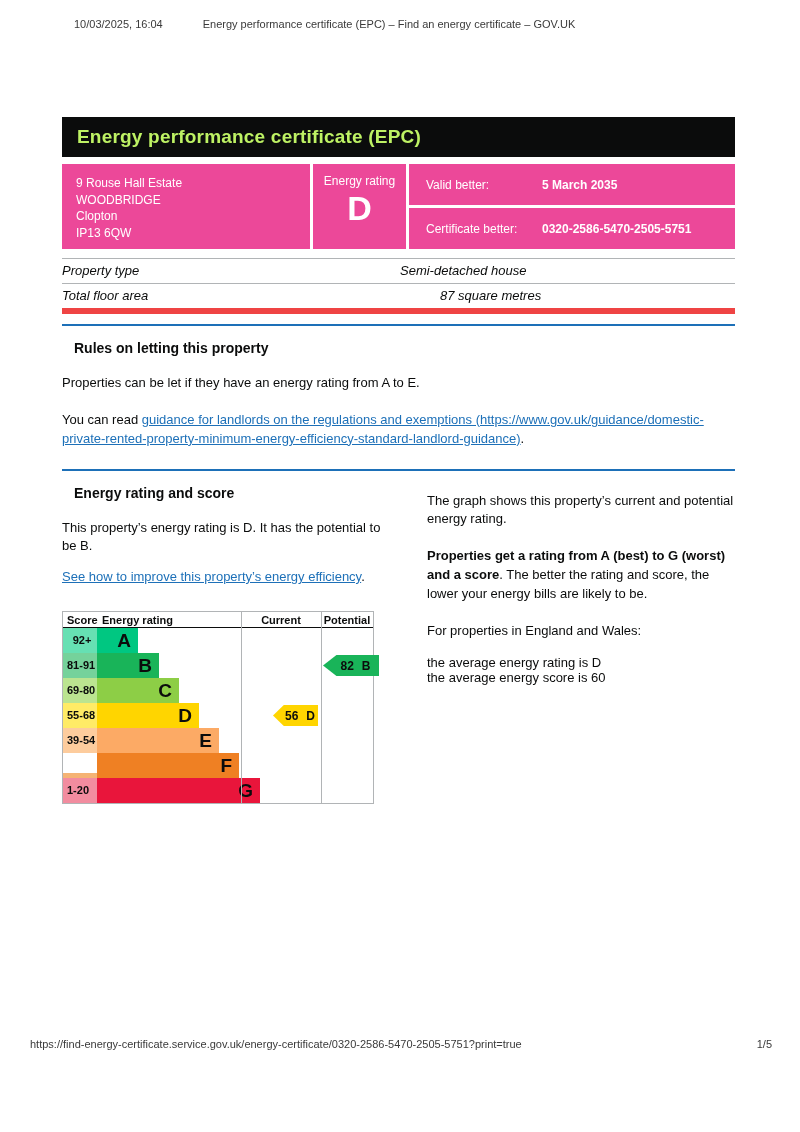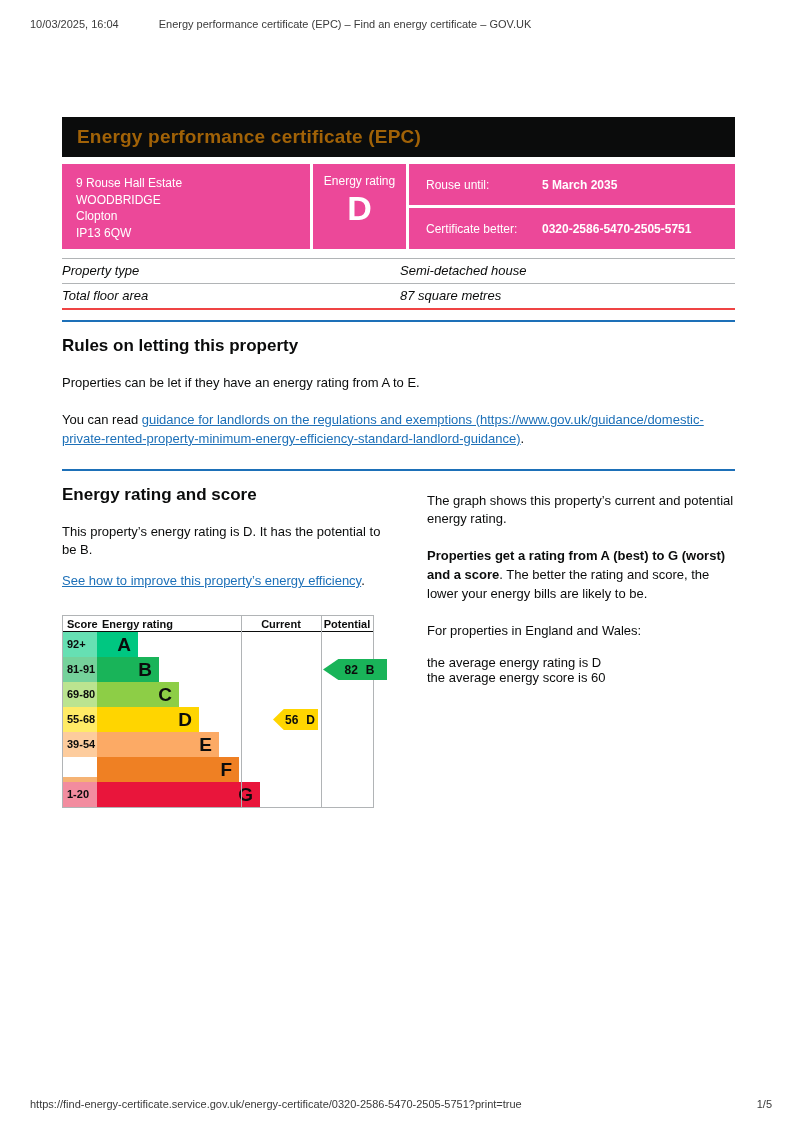--- a/index.html
+++ b/index.html
@@ -1,49 +1,49 @@
 <!DOCTYPE html>
 <html><head>
 <meta charset="utf-8">
 <style>
   html,body{margin:0;padding:0;background:#ffffff;}
   body{width:800px;height:1132px;font-family:"Liberation Sans",sans-serif;color:#0b0c0c;}
   .sheet{position:relative;width:800px;height:1132px;background:#fff;overflow:hidden;}
 
   
   .print-header{position:absolute;top:18px;left:30px;right:30px;display:flex;align-items:flex-start;font-size:11px;color:#3a3a3a;}
-  .ph-date{white-space:nowrap;}
+  .ph-date{white-space:nowrap;margin-left:44px;}
   .ph-title{flex:1;padding-left:40px;}
-  .print-footer{position:absolute;top:1098px;left:30px;right:28px;display:flex;justify-content:space-between;font-size:11px;color:#3a3a3a;}
+  .print-footer{position:absolute;top:1038px;left:30px;right:28px;display:flex;justify-content:space-between;font-size:11px;color:#3a3a3a;}
 
   .content{position:absolute;top:117px;left:62px;width:673px;}
 
   .banner{background:#0b0c0c;height:40px;display:flex;align-items:center;padding-left:15px;box-sizing:border-box;}
-  .banner h1{color:#a16207;font-size:19px;margin:0;font-weight:bold;letter-spacing:.2px;}
+  .banner h1{color:#bef264;font-size:19px;margin:0;font-weight:bold;letter-spacing:.2px;}
 
   .summary{display:flex;gap:3px;margin-top:7px;height:85px;}
   .bluebox{background:#ec4899;color:#ffffff;box-sizing:border-box;}
   .addr{width:248px;font-size:12px;line-height:1.38;padding:11px 0 0 14px;}
   .rating-box{width:93px;text-align:center;}
   .rating-label{font-size:12px;margin-top:10px;}
   .rating-letter{font-size:34px;font-weight:bold;line-height:1;margin-top:3px;}
   .right-col{flex:1;display:flex;flex-direction:column;gap:3px;}
   .kv{flex:1;display:flex;align-items:center;padding-left:17px;font-size:12px;}
   .kv .k{width:116px;}
   .kv .v{font-weight:bold;}
 
   .ptable{margin-top:9px;font-size:13px;}
   .prow{display:flex;border-top:1px solid #b1b4b6;padding:4px 0;line-height:16px;font-style:italic;}
-  .prow:last-child{border-bottom:2px solid #ef4444;}
+  .prow:last-child{border-bottom:6px solid #ef4444;gap:40px;}
   .prow .pl{width:338px;}
 
   .section-divider{border-top:2px solid #1d70b8;margin-top:10px;}
   .section-divider.sd2{margin-top:20px;}
 
-  h2{font-size:17px;font-weight:bold;margin:14px 0 0;}
+  h2{font-size:14px;font-weight:bold;margin:14px 12px 0;}
   p{font-size:13px;line-height:1.45;margin:18px 0 0;}
   a.link{color:#1d70b8;text-decoration:underline;cursor:pointer;}
 
   .two-col{display:flex;margin-top:14px;}
   .col-left{width:330px;}
   .col-right{width:308px;margin-left:35px;}
   .two-col h2{margin-top:0;}
   .col-right p.first{margin-top:7px;}
   .col-right p.avg{margin-top:14px;line-height:1.2;}
   .improve{margin-top:12px;}
@@ -56,21 +56,21 @@
   .h-current{position:absolute;left:178px;width:80px;text-align:center;top:2px;}
   .h-potential{position:absolute;left:258px;width:52px;text-align:center;top:2px;}
   .band-row{display:flex;height:25px;}
   .band-score{width:34px;box-sizing:border-box;padding-left:4px;font-weight:bold;line-height:25px;}
   .band-bar{font-weight:bold;font-size:19px;line-height:25px;text-align:right;padding-right:7px;box-sizing:border-box;color:#0b0c0c;}
   .vline{position:absolute;top:0;bottom:0;width:1px;background:#b1b4b6;}
   .v1{left:178px;}
   .v2{left:258px;}
   .arrow{position:absolute;height:21px;display:flex;align-items:center;justify-content:center;gap:8px;font-weight:bold;font-size:12px;padding-left:9px;box-sizing:border-box;clip-path:polygon(0 50%,24% 0,100% 0,100% 100%,24% 100%);}
   .current-arrow{left:210px;width:45px;}
-  .potential-arrow{left:260px;width:64px;}
+  .potential-arrow{left:260px;width:56px;}
 </style>
 </head>
 <body>
 
 <div class="sheet">
 
   <div class="print-header">
     <span class="ph-date">10/03/2025, 16:04</span>
     <span class="ph-title">Energy performance certificate (EPC) – Find an energy certificate – GOV.UK</span>
   </div>
@@ -87,21 +87,21 @@
         <div>WOODBRIDGE</div>
         <div>Clopton</div>
         <div>IP13 6QW</div>
       </div>
       <div class="bluebox rating-box">
         <div class="rating-label">Energy rating</div>
         <div class="rating-letter">D</div>
       </div>
       <div class="right-col">
         <div class="bluebox kv">
-          <span class="k">Rouse until:</span>
+          <span class="k">Valid better:</span>
           <span class="v">5 March 2035</span>
         </div>
         <div class="bluebox kv">
           <span class="k">Certificate better:</span>
           <span class="v">0320-2586-5470-2505-5751</span>
         </div>
       </div>
     </div>
 
     <div class="ptable">
@@ -131,21 +131,21 @@
 
         <div class="epc-chart">
           <div class="chart-header">
             <span class="h-score">Score</span>
             <span class="h-rating">Energy rating</span>
             <span class="h-current">Current</span>
             <span class="h-potential">Potential</span>
           </div>
           <div class="bands">
               <div class="band-row">
-                <div class="band-score" style="background: rgb(102, 224, 179);">92+</div>
+                <div class="band-score" style="background: rgb(102, 224, 179); text-align: center;">92+</div>
                 <div class="band-bar" style="background: rgb(0, 199, 129); width: 41px;">A</div>
               </div>
               <div class="band-row">
                 <div class="band-score" style="background: rgb(117, 210, 155);">81-91</div>
                 <div class="band-bar" style="background: rgb(25, 180, 89); width: 62px;">B</div>
               </div>
               <div class="band-row">
                 <div class="band-score" style="background: rgb(187, 228, 144);">69-80</div>
                 <div class="band-bar" style="background: rgb(141, 206, 70); width: 82px;">C</div>
               </div>

